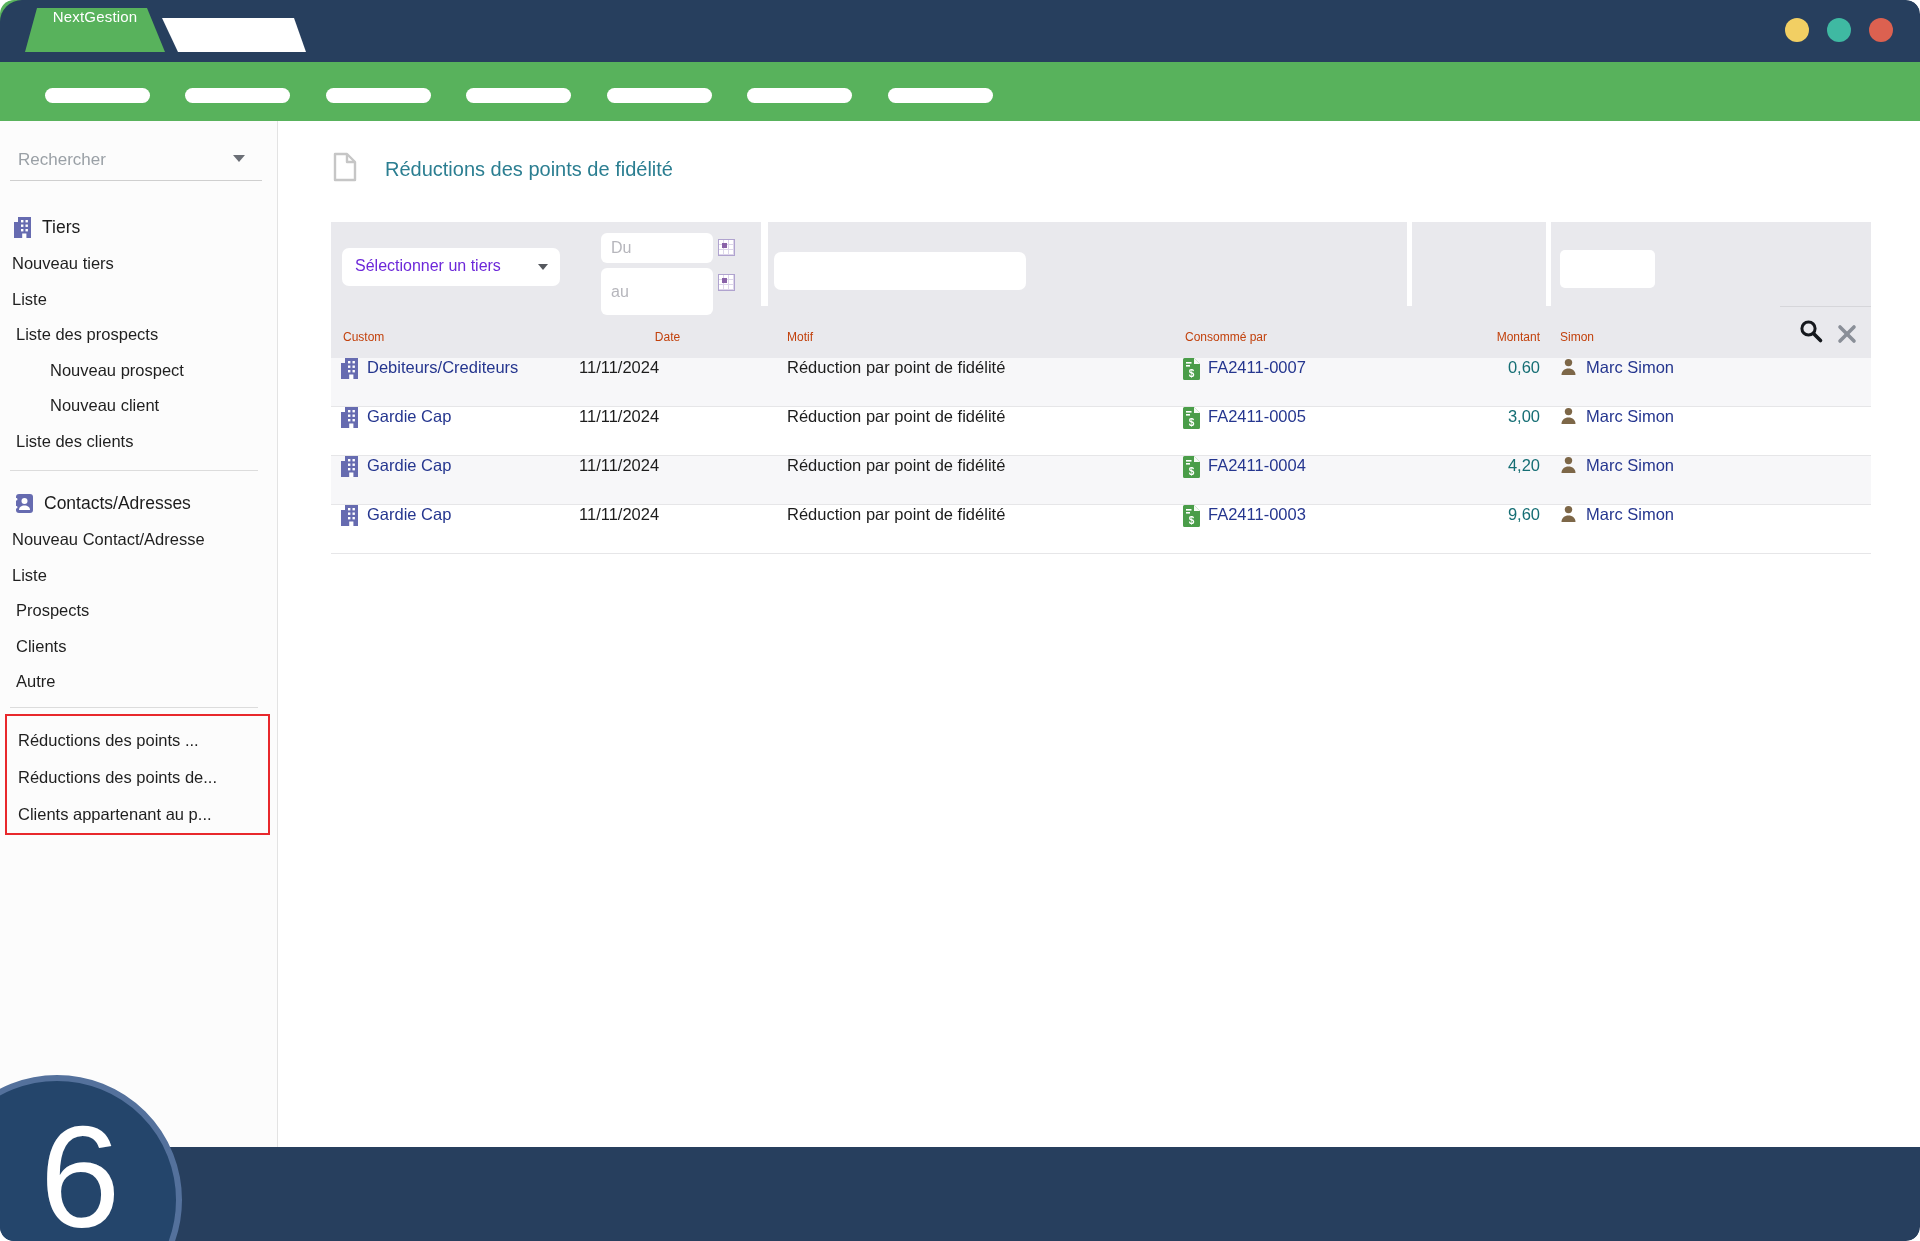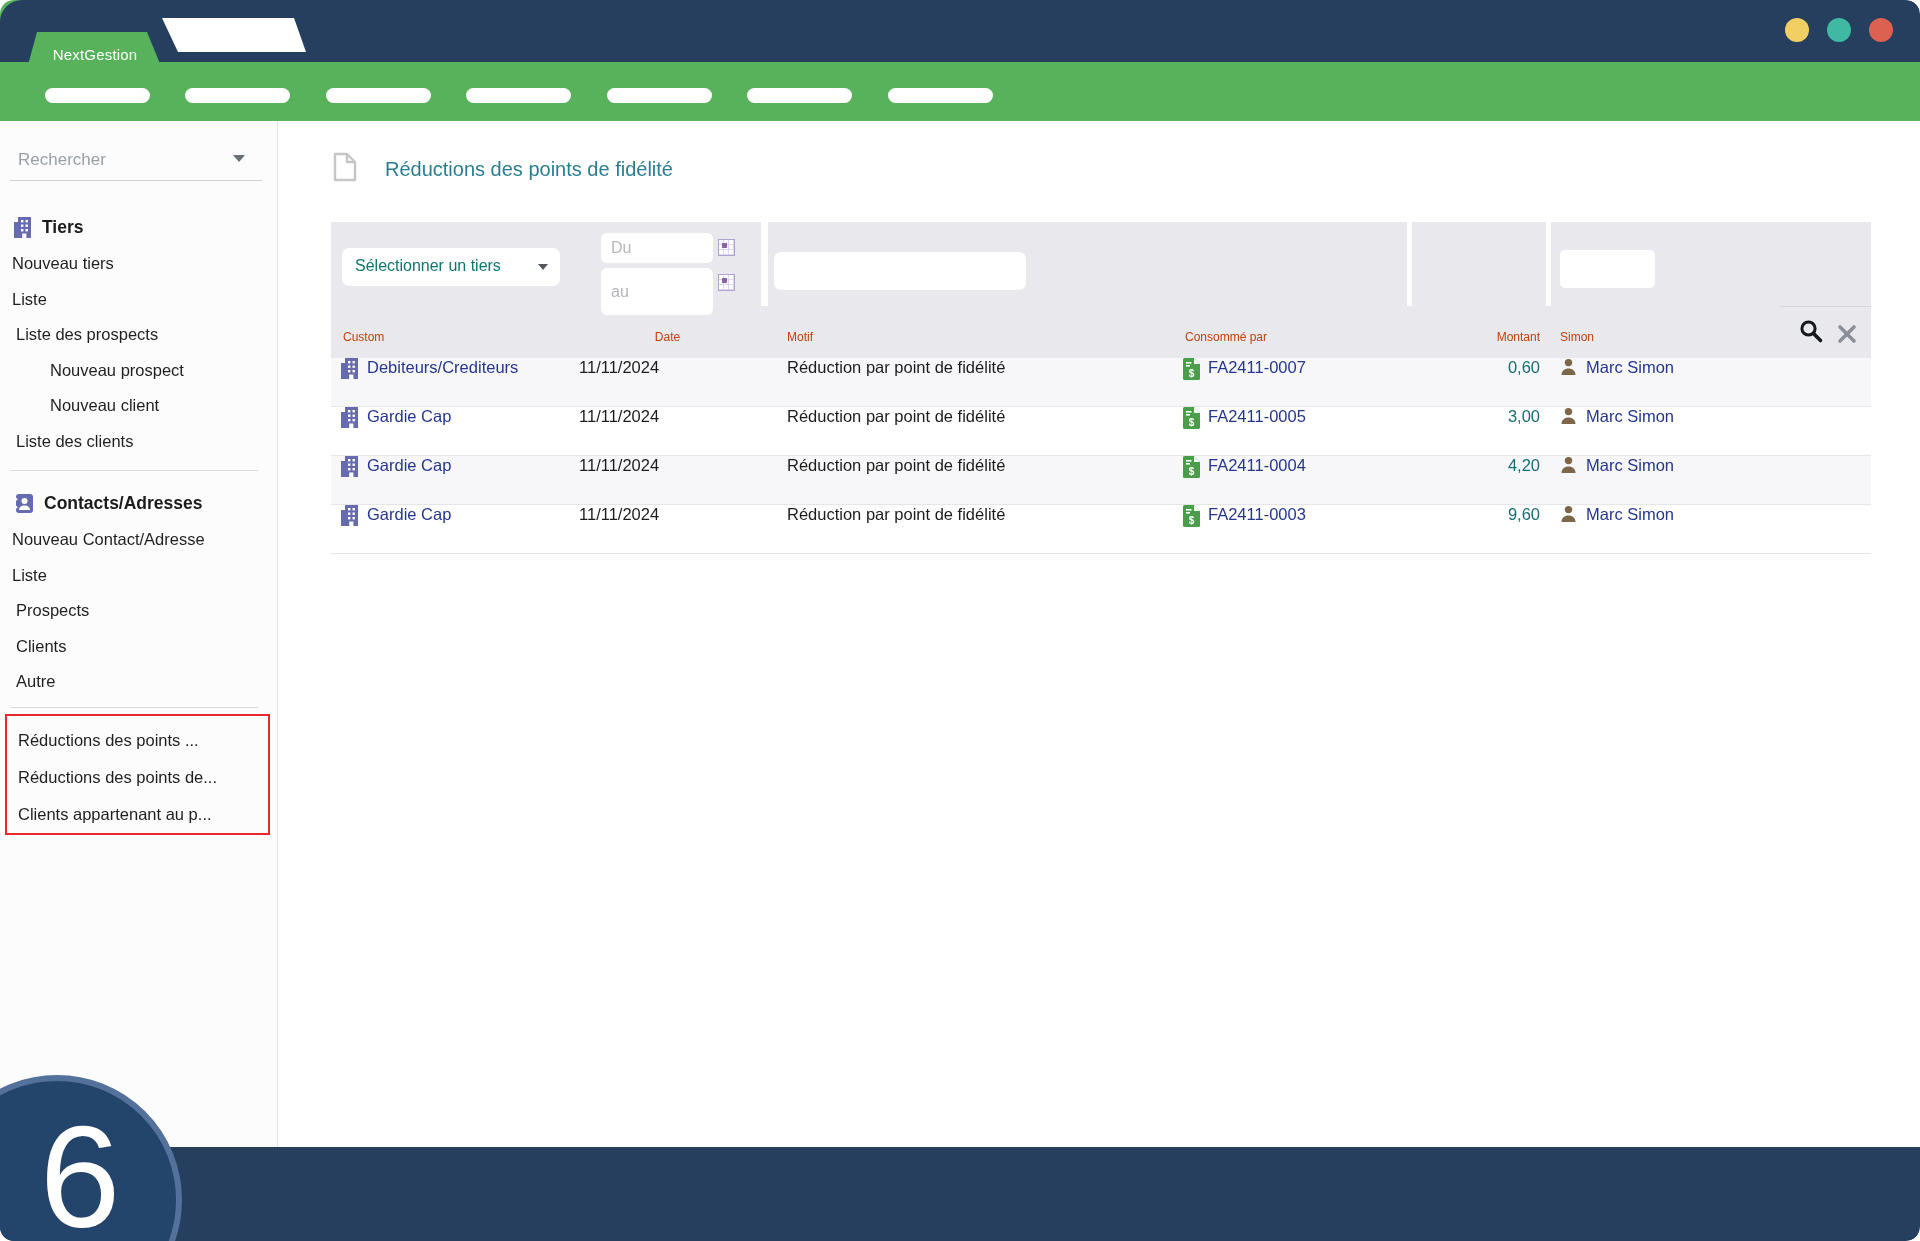--- a/index.html
+++ b/index.html
@@ -8,22 +8,22 @@
     --invoice-green:#4a9d49; --person-brown:#7d6748;
   }
   *{box-sizing:border-box;margin:0;padding:0}
   html,body{background:#fff}
   body{font-family:"Liberation Sans", sans-serif;}
   .window{position:relative;width:1920px;height:1241px;background:#fff;border-radius:14px;overflow:hidden}
 
   
   .green-corner{position:absolute;left:0;top:0;width:130px;height:46px;background:var(--green);border-top-left-radius:12px;z-index:0}
   .topbar{position:absolute;left:0;top:0;width:100%;height:62px;background:var(--navy);border-radius:22px 14px 0 0;z-index:1}
-  .tab-green{position:absolute;left:25px;top:32px;width:140px;height:44px;background:var(--green);
-    clip-path:polygon(12px 0,122px 0,140px 44px,0 44px);display:flex;align-items:center;justify-content:center}
+  .tab-green{position:absolute;left:25px;top:8px;width:140px;height:44px;background:var(--green);
+    clip-path:polygon(12px 0,122px 0,140px 44px,0 44px);display:flex;justify-content:center}
   .tab-green span{color:#fff;font-size:15px;letter-spacing:.2px}
   .tab-white{position:absolute;left:162px;top:18px;width:144px;height:34px;background:#fff;
     clip-path:polygon(0 0,132px 0,144px 34px,16px 34px)}
   .dots{position:absolute;right:27px;top:18px;display:flex;gap:18px}
   .dot{width:24px;height:24px;border-radius:50%}
 
   
   .navbar{position:absolute;left:0;top:62px;width:100%;height:59px;background:var(--green);z-index:1}
   .pill{position:absolute;top:26px;width:105px;height:15px;background:#fff;border-radius:8px}
 
@@ -31,40 +31,40 @@
   .body{position:absolute;left:0;top:121px;right:0;bottom:94px;display:flex}
   .sidebar{position:relative;width:278px;background:#fcfcfc;border-right:1px solid #e3e3e3;flex:none}
   .main{position:relative;flex:1;background:#fff;overflow:hidden}
 
   
   .searchbox{position:absolute;left:10px;top:22px;width:252px;height:38px;border-bottom:1px solid #cfcfcf;cursor:pointer}
   .searchbox .ph{position:absolute;left:8px;top:7px;font-size:17px;color:#9aa0a6}
   .searchbox .caret{position:absolute;right:17px;top:12px;width:0;height:0;border-left:6px solid transparent;border-right:6px solid transparent;border-top:7px solid #6b6f76}
   .sec{position:absolute;left:0;width:278px}
   .sec-0{top:87px}.sec-1{top:363px}
-  .sec .heading{height:38px;display:flex;align-items:center;gap:11px;padding-left:14px;font-weight:bold;font-size:17.5px;color:#1c1c1c}
+  .sec .heading{height:38px;display:flex;align-items:center;gap:11px;padding-left:14px;font-weight:normal;font-size:17.5px;color:#1c1c1c}
   .sec .heading .hicon{display:flex;align-items:center}
   .s-item{height:35.5px;line-height:35.5px;font-size:16.5px;color:#1f1f1f;cursor:pointer;white-space:nowrap}
   .ind-0{padding-left:12px}.ind-1{padding-left:16px}.ind-2{padding-left:50px}
   .s-item.bold{font-weight:normal}
   .divider{position:absolute;left:10px;width:248px;border-top:1px solid #dcdcdc}
   .div-0{top:349px}.div-1{top:586px}
   .hl-box{position:absolute;left:5px;top:593px;width:265px;height:121px;border:2px solid var(--hl-red);padding-top:6px}
   .hl-box .s-item{height:37px;line-height:37px;padding-left:11px}
 
   
   .title-row{position:absolute;left:55px;top:31px;display:flex;align-items:center;gap:28px}
   .title-row h1{font-size:20px;font-weight:400;color:var(--title-teal)}
   .panel{position:absolute;left:53px;top:101px;width:1540px}
 
   .filterbar{position:relative;height:84px;background:var(--panel-gray)}
   .fsep{position:absolute;top:0;height:84px;background:#fff}
   .fsep-1{left:430px;width:7px}.fsep-2{left:1076px;width:5px}.fsep-3{left:1215px;width:5px}
   .tiers-select{position:absolute;left:11px;top:26px;width:218px;height:38px;background:#fff;border-radius:7px;cursor:pointer}
-  .tiers-select .ph{position:absolute;left:13px;top:9px;font-size:16px;color:#0f766e}
+  .tiers-select .ph{position:absolute;left:13px;top:9px;font-size:16px;color:#6d28d9}
   .tiers-select .scaret{position:absolute;right:12px;top:16px;width:0;height:0;border-left:5.5px solid transparent;border-right:5.5px solid transparent;border-top:6.5px solid #55585e}
   .f-input{position:absolute;background:#fff;border:none;border-radius:6px;font-family:inherit;font-size:16px;color:#333;padding:0 10px;outline:none}
   .f-input::placeholder{color:#b6b6bc}
   .in-du{left:270px;top:11px;width:112px;height:30px}
   .in-au{left:270px;top:46px;width:112px;height:47px}
   .in-motif{left:443px;top:30px;width:252px;height:38px;border-radius:7px}
   .in-auteur{left:1229px;top:28px;width:95px;height:38px;border-radius:5px}
   .cal-icon{position:absolute;width:17px;height:17px;background:
       repeating-linear-gradient(to right,transparent 0 4px,#ddd6ea 4px 5px),
       repeating-linear-gradient(to bottom,transparent 0 4px,#ddd6ea 4px 5px),#fff;

